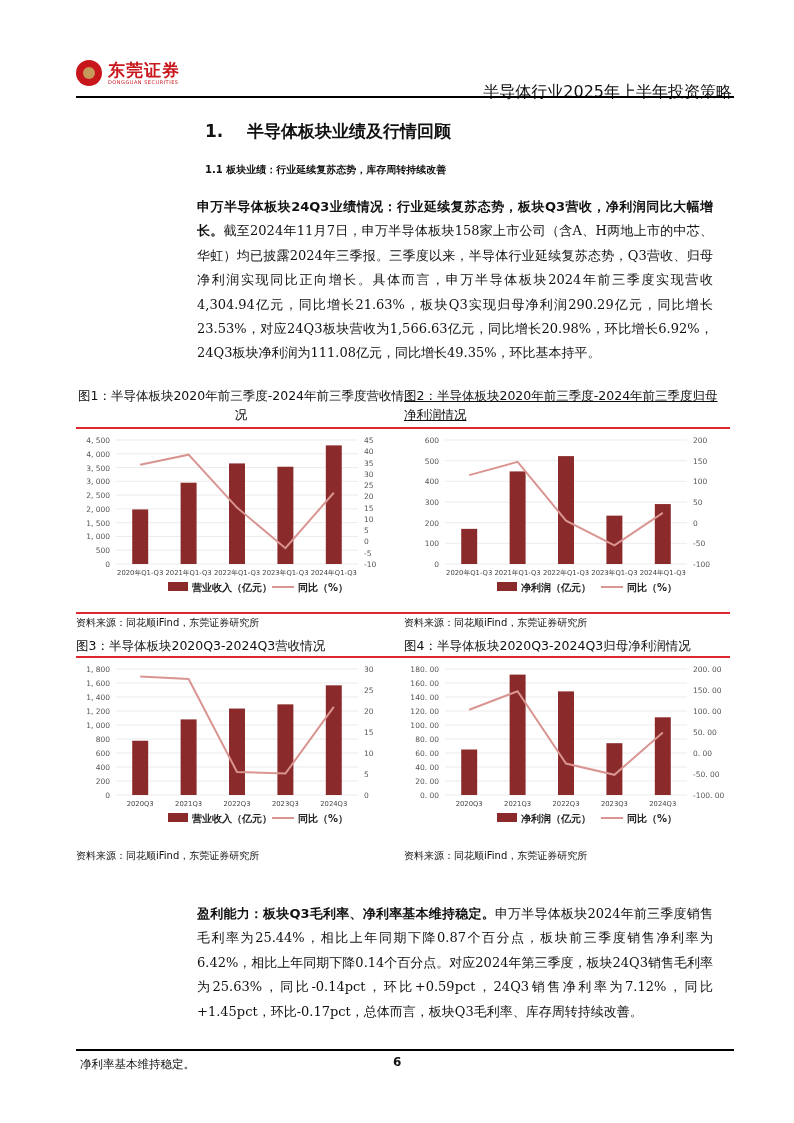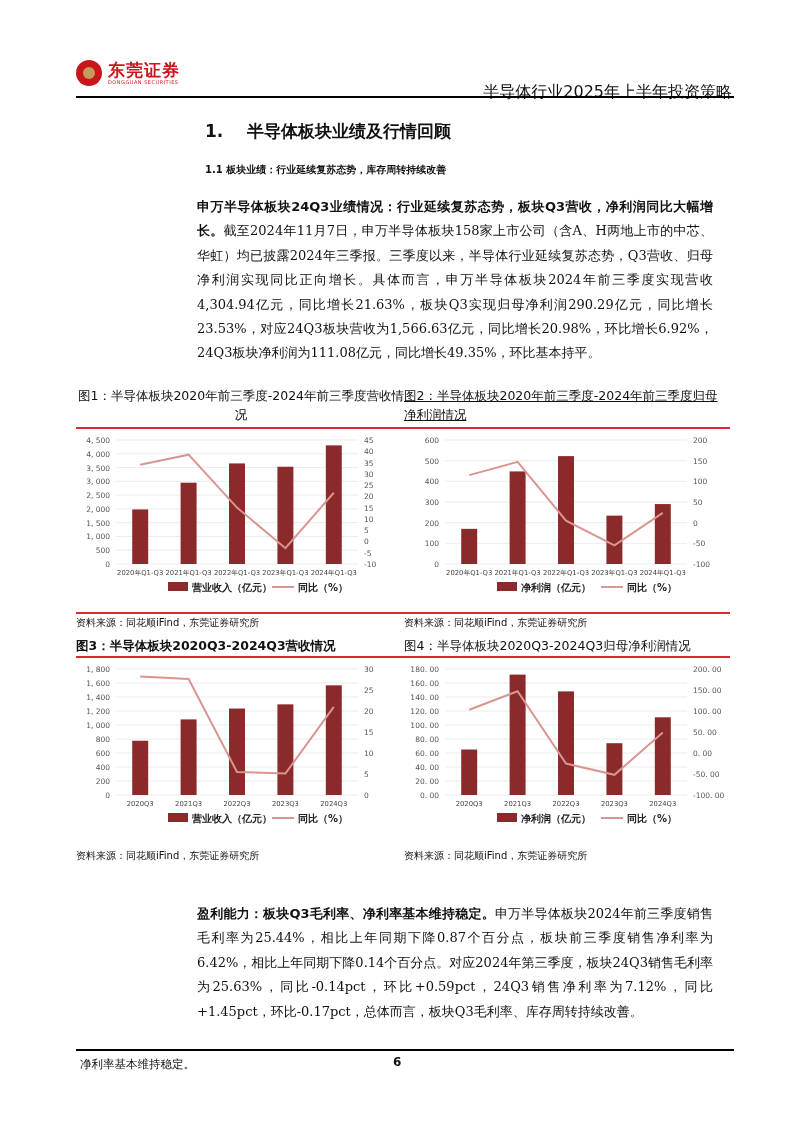--- a/index.html
+++ b/index.html
@@ -138,21 +138,21 @@
     <rect x="92" y="152" width="20" height="9" fill="#8b2a2a"></rect>
     <text x="116" y="161" font-size="10" fill="#222" font-weight="bold">净利润（亿元）</text>
     <line x1="196" x2="218" y1="157" y2="157" stroke="#d99591" stroke-width="2"></line>
     <text x="222" y="161" font-size="10" fill="#222" font-weight="bold">同比（%）</text>
   </svg>
 
 <div class="abs redline" style="left:76px;top:612px;width:654px;"></div>
 <div class="abs src" style="left:76px;top:616px;">资料来源：同花顺iFind，东莞证券研究所</div>
 <div class="abs src" style="left:404px;top:616px;">资料来源：同花顺iFind，东莞证券研究所</div>
 
-<div class="abs cap" style="left:76px;top:636px;font-weight:bold;">图3：半导体板块2020Q3-2024Q3营收情况</div>
+<div class="abs cap" style="left:76px;top:636px;">图3：半导体板块2020Q3-2024Q3营收情况</div>
 <div class="abs cap" style="left:404px;top:636px;">图4：半导体板块2020Q3-2024Q3归母净利润情况</div>
 <div class="abs redline" style="left:76px;top:656px;width:654px;"></div>
 
 <svg class="chart" id="c2" style="left:76px;top:659px;" width="320" height="182">
     <line x1="40" x2="282" y1="136" y2="136" stroke="#e6e6e6" stroke-width="0.8"></line>
     <text x="34" y="139" font-size="7.5" text-anchor="end" fill="#555">0</text>
     <line x1="40" x2="282" y1="122" y2="122" stroke="#e6e6e6" stroke-width="0.8"></line>
     <text x="34" y="125" font-size="7.5" text-anchor="end" fill="#555">200</text>
     <line x1="40" x2="282" y1="108" y2="108" stroke="#e6e6e6" stroke-width="0.8"></line>
     <text x="34" y="111" font-size="7.5" text-anchor="end" fill="#555">400</text>

